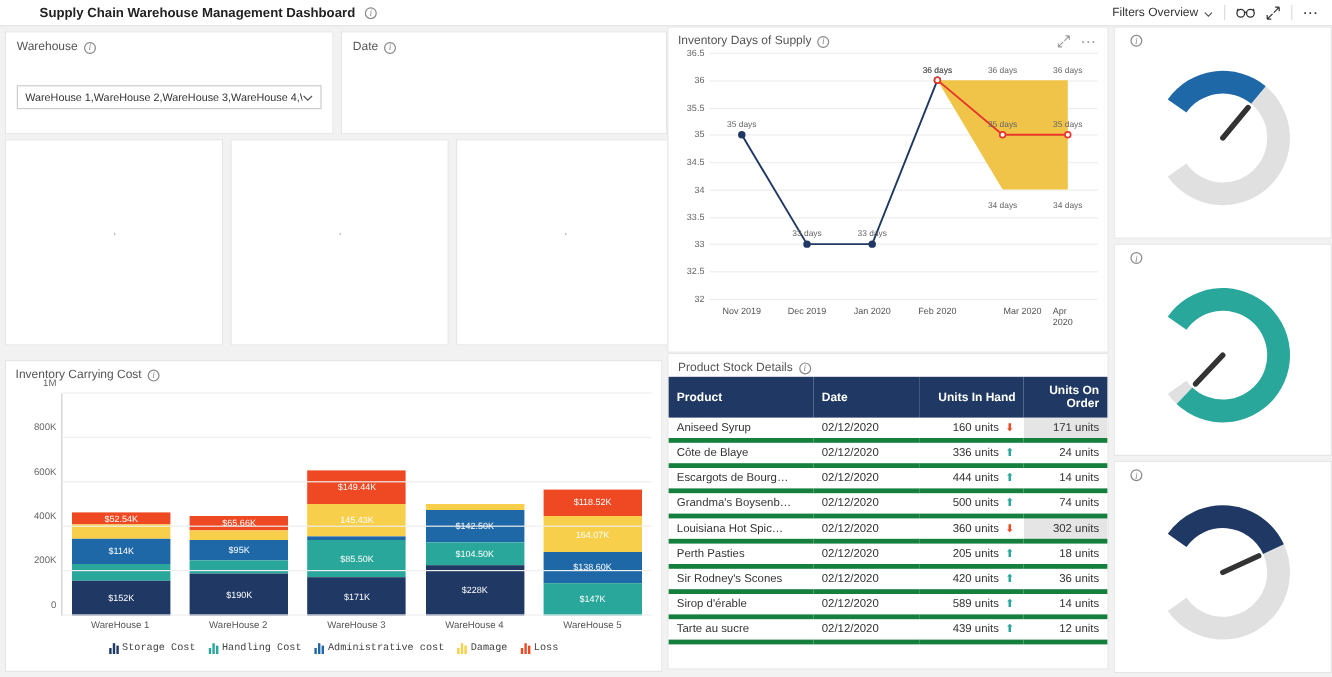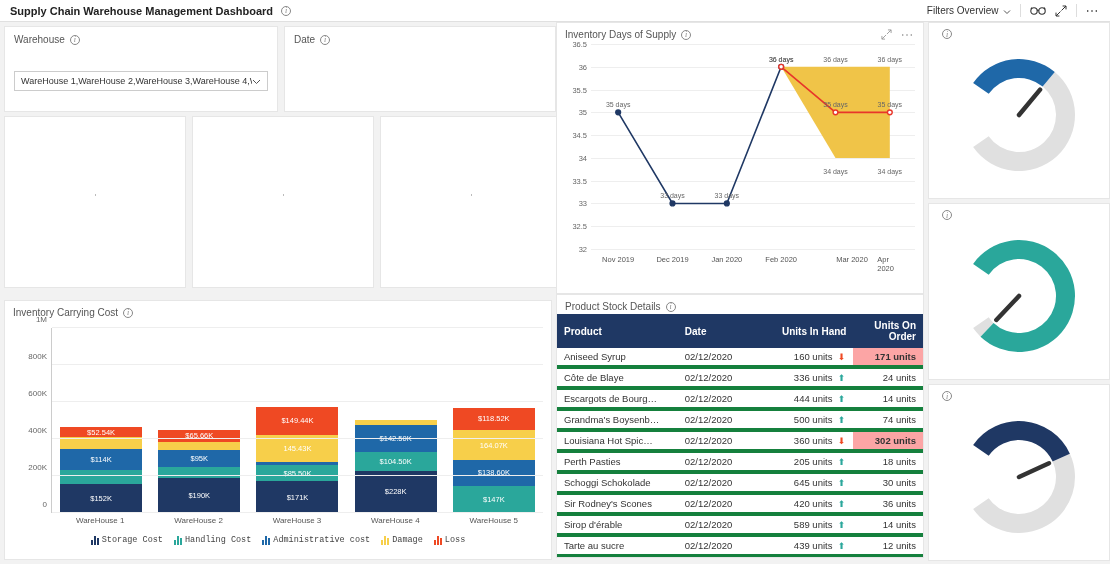--- a/index.html
+++ b/index.html
@@ -11,21 +11,21 @@
   }
   .card { background: #fff; border: 1px solid #e6e6e6; }
   .panel-title { font-size: 10px; color: #555; display: flex; align-items: center; gap: 5px; }
   .info-icon { display: inline-flex; width: 10px; height: 10px; border: 1px solid #888;
     border-radius: 50%; color: #888; font-size: 8px; align-items: center;
     justify-content: center; font-style: italic; font-family: "Liberation Serif", serif; }
 
   
   #topbar { height: 22px; background: #fff; border-bottom: 1px solid #e0e0e0;
     display: flex; align-items: center; padding: 0 10px; }
-  #apptitle { font-size: 11px; font-weight: bold; color: #222; }
+  #apptitle { font-size: 11px; font-weight: bold; color: #222; margin-left: 23px; }
   .tb-right { margin-left: auto; display: flex; align-items: center; gap: 9px; font-size: 10px; color: #333; }
   .tb-sep { width: 1px; height: 13px; background: #ddd; }
 
   
   #filters { display: flex; gap: 6px; padding: 4px 4px 0 4px; height: 90px; }
   .filter-card { width: 274px; padding: 7px 9px; position: relative; }
   .filter-card.wide { width: 272px; }
   .filter-label { font-size: 10px; color: #555; display: flex; align-items: center; gap: 5px; }
   .filter-ctl { position: absolute; left: 9px; right: 9px; bottom: 20px;
     border: 1px solid #ccc; height: 20px; display: flex; align-items: center;
@@ -60,21 +60,21 @@
 
   
   #tablecard { height: 264px; overflow: hidden; }
   table { width: 100%; border-collapse: collapse; font-size: 9.5px; table-layout: fixed; }
   thead th { background: #1f3864; color: #fff; font-size: 10px; text-align: left;
     padding: 6px 7px; font-weight: bold; }
   thead th.num { text-align: right; }
   tbody td { padding: 3px 7px; border-bottom: 4px solid #15803d; color: #333;
     white-space: nowrap; overflow: hidden; text-overflow: ellipsis; }
   tbody td.num { text-align: right; }
-  td.hl { background: #fca5a5; font-weight: bold; }
+  td.hl { background: #e5e5e5; font-weight: normal; }
   .arrow { display: inline-block; width: 10px; text-align: center; font-size: 9px; margin-left: 4px; }
   .up { color: #2aa79b; } .down { color: #ef4923; }
 
   
   #barcard { position: absolute; left: 4px; top: 300px; width: 548px; height: 260px; padding: 6px 8px; }
   #barplot { position: relative; height: 185px; margin: 10px 0 0 38px; border-left: 1px solid #ccc; }
   .gl { position: absolute; left: 0; right: 0; border-top: 1px solid #eee; }
   .ytick { position: absolute; right: 100%; margin-right: 5px; transform: translateY(-50%);
     font-size: 8px; color: #666; white-space: nowrap; }
   .bars { position: absolute; left: 0; right: 0; bottom: 0; top: 0; display: flex;
@@ -308,26 +308,20 @@
             <td class="num">360 units<span class="arrow down">⬇</span></td>
             <td class="num hl">302 units</td>
           </tr>
           <tr>
             <td>Perth Pasties</td>
             <td>02/12/2020</td>
             <td class="num">205 units<span class="arrow up">⬆</span></td>
             <td class="num">18 units</td>
           </tr>
           <tr>
-            <td>Schoggi Schokolade</td>
-            <td>02/12/2020</td>
-            <td class="num">645 units<span class="arrow up">⬆</span></td>
-            <td class="num">30 units</td>
-          </tr>
-          <tr>
             <td>Sir Rodney's Scones</td>
             <td>02/12/2020</td>
             <td class="num">420 units<span class="arrow up">⬆</span></td>
             <td class="num">36 units</td>
           </tr>
           <tr>
             <td>Sirop d'érable</td>
             <td>02/12/2020</td>
             <td class="num">589 units<span class="arrow up">⬆</span></td>
             <td class="num">14 units</td>
@@ -395,21 +389,21 @@
         </div>
         <div class="bar">
           <div class="seg" style="height: 35.15px; background: rgb(31, 56, 100);">$190K</div>
           <div class="seg" style="height: 10.545px; background: rgb(42, 167, 155);"></div>
           <div class="seg" style="height: 17.575px; background: rgb(31, 104, 168);">$95K</div>
           <div class="seg" style="height: 7.77px; background: rgb(247, 207, 74);"></div>
           <div class="seg" style="height: 12.1471px; background: rgb(239, 73, 35);">$65.66K</div>
         </div>
         <div class="bar">
           <div class="seg" style="height: 31.635px; background: rgb(31, 56, 100);">$171K</div>
-          <div class="seg" style="height: 16px; background: rgb(42, 167, 155);">$85.50K</div>
+          <div class="seg" style="height: 31px; background: rgb(42, 167, 155);">$85.50K</div>
           <div class="seg" style="height: 3.885px; background: rgb(31, 104, 168);"></div>
           <div class="seg" style="height: 26.9046px; background: rgb(247, 207, 74);">145.43K</div>
           <div class="seg" style="height: 27.6464px; background: rgb(239, 73, 35);">$149.44K</div>
         </div>
         <div class="bar">
           <div class="seg" style="height: 42.18px; background: rgb(31, 56, 100);">$228K</div>
           <div class="seg" style="height: 19.3325px; background: rgb(42, 167, 155);">$104.50K</div>
           <div class="seg" style="height: 26.3625px; background: rgb(31, 104, 168);">$142.50K</div>
           <div class="seg" style="height: 4.995px; background: rgb(247, 207, 74);"></div>
         </div>

